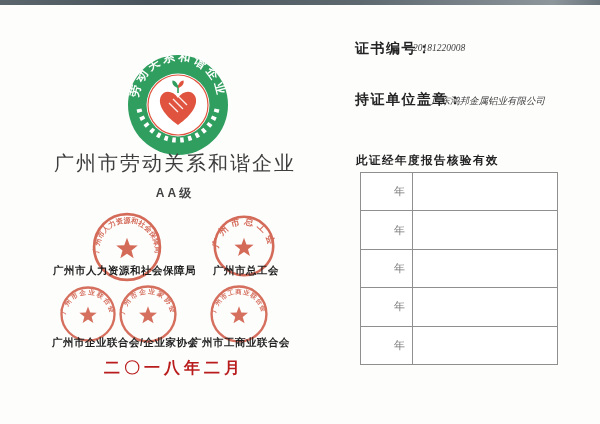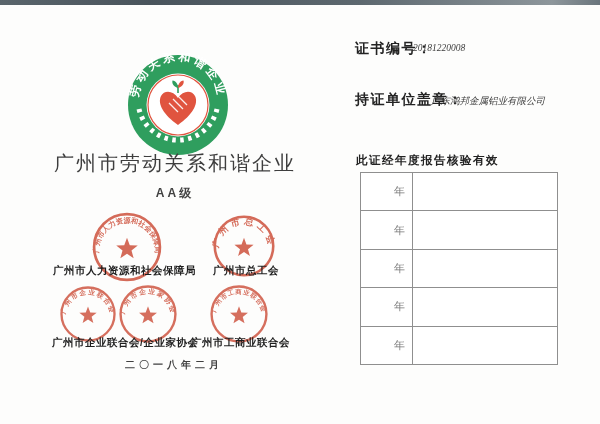--- a/index.html
+++ b/index.html
@@ -8,22 +8,22 @@
   .page{position:relative;width:600px;height:424px;background:#fdfdfc;}
   .scan-edge{position:absolute;left:0;top:0;width:600px;height:5px;
        background:linear-gradient(90deg,#5a656c,#49545c 25%,#5d686f 60%,#8d969b 92%,#6a757c);}
   .abs{position:absolute;}
   
   .title1{left:0;top:150px;width:350px;text-align:center;font-size:20px;
        font-weight:400;color:#3e3e3e;letter-spacing:2px;}
   .title2{left:0;top:185px;width:350px;text-align:center;font-size:12px;
        font-weight:600;color:#424242;letter-spacing:3px;}
   .seal-label{font-size:10.5px;font-weight:700;color:#1e1e1e;letter-spacing:0.5px;white-space:nowrap;}
-  .date-line{left:0;top:358px;width:348px;text-align:center;font-size:10px;
-       font-weight:600;color:#404040;letter-spacing:4px;}
+  .date-line{left:0;top:358px;width:348px;text-align:center;font-size:16px;
+       font-weight:600;color:#b91c1c;letter-spacing:4px;}
   .seal{position:absolute;}
   .seal svg{display:block;}
   
   .field-label{font-size:14px;font-weight:700;color:#232323;letter-spacing:1.5px;white-space:nowrap;}
   .field-value{font-family:"Liberation Serif","DejaVu Serif",serif;font-size:9.5px;
        color:#3b3b3b;white-space:nowrap;font-style:italic;}
   .note{font-size:11.5px;font-weight:700;color:#232323;letter-spacing:1.5px;white-space:nowrap;}
   .year-table{left:360px;top:172px;width:198px;height:193px;display:flex;
        flex-direction:column;border:1px solid #8f8f8f;box-sizing:border-box;background:#fff;}
   .year-row{flex:1;display:flex;border-top:1px solid #8f8f8f;}

